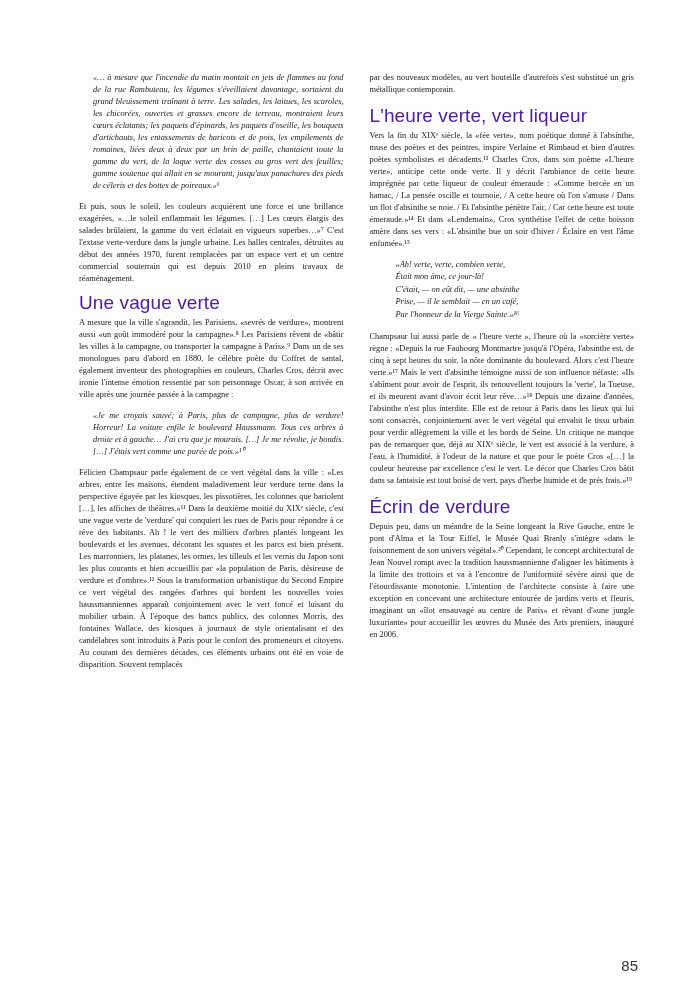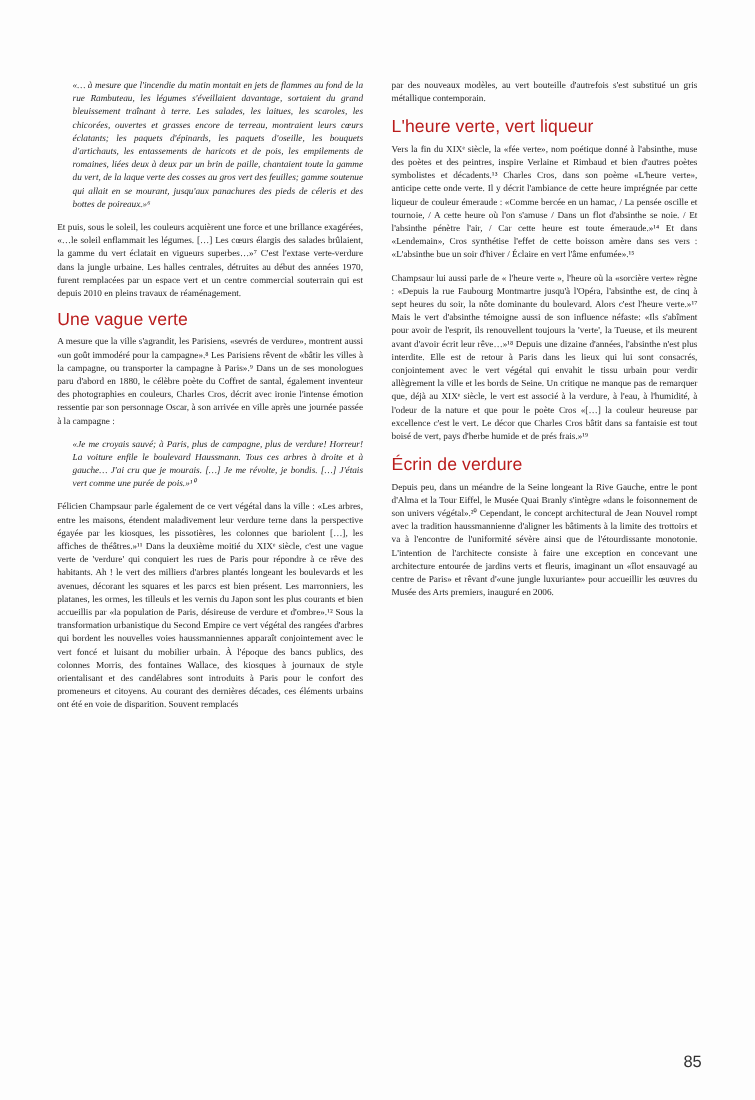--- a/index.html
+++ b/index.html
@@ -18,20 +18,21 @@
     width: 686px;
     height: 1000px;
     box-sizing: border-box;
     padding: 72px 52px 40px 52px;
     background: #fdfdfd;
   }
   .columns {
     display: flex;
     gap: 26px;
     height: 856px;
+    margin-left: 27px;
   }
   .col {
     width: 283px;
     font-size: 8.4px;
     line-height: 12.0px;
     text-align: justify;
     color: #1c1c1c;
   }
   p {
     margin: 0 0 9px 0;
@@ -47,23 +48,23 @@
   .verse {
     font-style: italic;
     margin-left: 26px;
     margin-right: 6px;
     margin-bottom: 10px;
     text-align: left;
     line-height: 12.4px;
   }
   h2.section {
     font-family: "Liberation Sans", sans-serif;
-    font-size: 16px;
+    font-size: 19px;
     font-weight: normal;
-    color: #b91c1c;
+    color: #4c1d95;
     margin: 14px 0 8px 0;
     letter-spacing: 0.1px;
   }
   h2.section.first {
     margin-top: 12px;
   }
   .pageno {
     position: absolute;
     right: 48px;
     bottom: 26px;
@@ -84,20 +85,25 @@
       <h2 class="section first">Une vague verte</h2>
       <p>A mesure que la ville s'agrandit, les Parisiens, «sevrés de verdure», montrent aussi «un goût immodéré pour la campagne».⁸ Les Parisiens rêvent de «bâtir les villes à la campagne, ou transporter la campagne à Paris».⁹ Dans un de ses monologues paru d'abord en 1880, le célèbre poète du Coffret de santal, également inventeur des photographies en couleurs, Charles Cros, décrit avec ironie l'intense émotion ressentie par son personnage Oscar, à son arrivée en ville après une journée passée à la campagne :</p>
       <p class="quote-block-justified">«Je me croyais sauvé; à Paris, plus de campagne, plus de verdure! Horreur! La voiture enfile le boulevard Haussmann. Tous ces arbres à droite et à gauche… J'ai cru que je mourais. […] Je me révolte, je bondis. […] J'étais vert comme une purée de pois.»¹⁰</p>
       <p>Félicien Champsaur parle également de ce vert végétal dans la ville : «Les arbres, entre les maisons, étendent maladivement leur verdure terne dans la perspective égayée par les kiosques, les pissotières, les colonnes que bariolent […], les affiches de théâtres.»¹¹ Dans la deuxième moitié du XIXᵉ siècle, c'est une vague verte de 'verdure' qui conquiert les rues de Paris pour répondre à ce rêve des habitants. Ah ! le vert des milliers d'arbres plantés longeant les boulevards et les avenues, décorant les squares et les parcs est bien présent. Les marronniers, les platanes, les ormes, les tilleuls et les vernis du Japon sont les plus courants et bien accueillis par «la population de Paris, désireuse de verdure et d'ombre».¹² Sous la transformation urbanistique du Second Empire ce vert végétal des rangées d'arbres qui bordent les nouvelles voies haussmanniennes apparaît conjointement avec le vert foncé et luisant du mobilier urbain. À l'époque des bancs publics, des colonnes Morris, des fontaines Wallace, des kiosques à journaux de style orientalisant et des candélabres sont introduits à Paris pour le confort des promeneurs et citoyens. Au courant des dernières décades, ces éléments urbains ont été en voie de disparition. Souvent remplacés</p>
     </div>
 
     <div class="col">
       <p>par des nouveaux modèles, au vert bouteille d'autrefois s'est substitué un gris métallique contemporain.</p>
       <h2 class="section">L'heure verte, vert liqueur</h2>
       <p>Vers la fin du XIXᵉ siècle, la «fée verte», nom poétique donné à l'absinthe, muse des poètes et des peintres, inspire Verlaine et Rimbaud et bien d'autres poètes symbolistes et décadents.¹³ Charles Cros, dans son poème «L'heure verte», anticipe cette onde verte. Il y décrit l'ambiance de cette heure imprégnée par cette liqueur de couleur émeraude : «Comme bercée en un hamac, / La pensée oscille et tournoie, / A cette heure où l'on s'amuse / Dans un flot d'absinthe se noie. / Et l'absinthe pénètre l'air, / Car cette heure est toute émeraude.»¹⁴ Et dans «Lendemain», Cros synthétise l'effet de cette boisson amère dans ses vers : «L'absinthe bue un soir d'hiver / Éclaire en vert l'âme enfumée».¹⁵</p>
+      <p class="verse" style="white-space: pre-line;">«Ah! verte, verte, combien verte,
+Était mon âme, ce jour-là!
+C'était, — on eût dit, — une absinthe
+Prise, — il le semblait — en un café,
+Par l'honneur de la Vierge Sainte.»¹⁶</p>
       <p>Champsaur lui aussi parle de « l'heure verte », l'heure où la «sorcière verte» règne : «Depuis la rue Faubourg Montmartre jusqu'à l'Opéra, l'absinthe est, de cinq à sept heures du soir, la nôte dominante du boulevard. Alors c'est l'heure verte.»¹⁷ Mais le vert d'absinthe témoigne aussi de son influence néfaste: «Ils s'abîment pour avoir de l'esprit, ils renouvellent toujours la 'verte', la Tueuse, et ils meurent avant d'avoir écrit leur rêve…»¹⁸ Depuis une dizaine d'années, l'absinthe n'est plus interdite. Elle est de retour à Paris dans les lieux qui lui sont consacrés, conjointement avec le vert végétal qui envahit le tissu urbain pour verdir allègrement la ville et les bords de Seine. Un critique ne manque pas de remarquer que, déjà au XIXᵉ siècle, le vert est associé à la verdure, à l'eau, à l'humidité, à l'odeur de la nature et que pour le poète Cros «[…] la couleur heureuse par excellence c'est le vert. Le décor que Charles Cros bâtit dans sa fantaisie est tout boisé de vert, pays d'herbe humide et de prés frais.»¹⁹</p>
       <h2 class="section">Écrin de verdure</h2>
       <p>Depuis peu, dans un méandre de la Seine longeant la Rive Gauche, entre le pont d'Alma et la Tour Eiffel, le Musée Quai Branly s'intègre «dans le foisonnement de son univers végétal».²⁰ Cependant, le concept architectural de Jean Nouvel rompt avec la tradition haussmannienne d'aligner les bâtiments à la limite des trottoirs et va à l'encontre de l'uniformité sévère ainsi que de l'étourdissante monotonie. L'intention de l'architecte consiste à faire une exception en concevant une architecture entourée de jardins verts et fleuris, imaginant un «îlot ensauvagé au centre de Paris» et rêvant d'«une jungle luxuriante» pour accueillir les œuvres du Musée des Arts premiers, inauguré en 2006.</p>
     </div>
 
   </div>
 
   <div class="pageno">85</div>
 </div>
 

